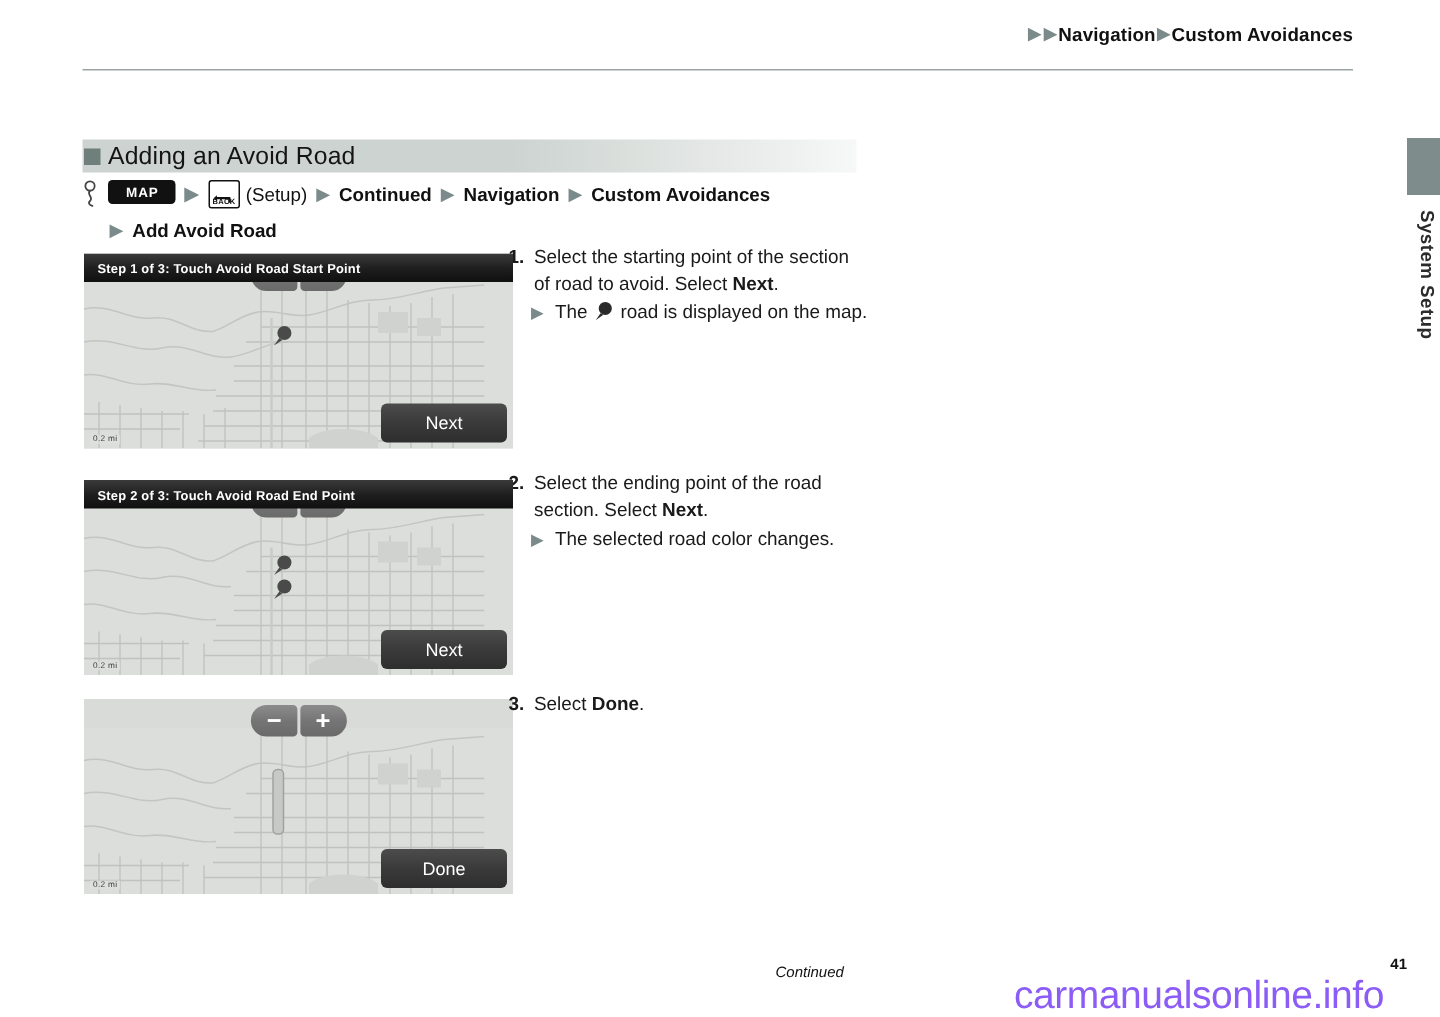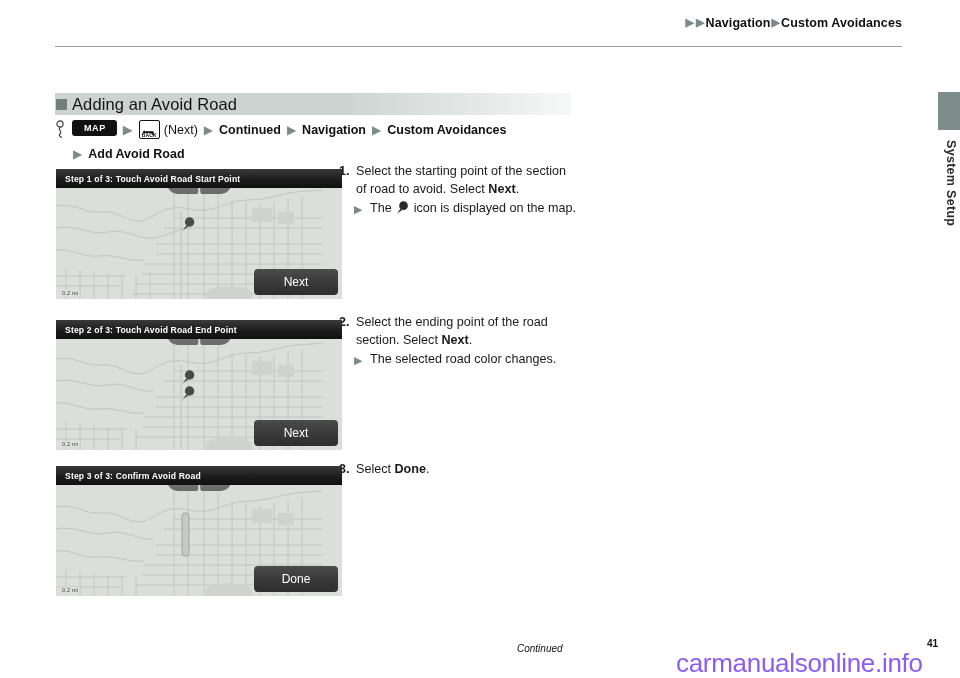--- a/index.html
+++ b/index.html
@@ -372,21 +372,21 @@
     <span class="btn-map">MAP</span>
     <span class="tri big">▶</span>
     <span class="btn-back">
       <span class="bk-arrow">
         <svg width="13" height="7" viewBox="0 0 13 7">
           <path d="M11.5 1.3 L2.6 1.3 L2.6 0.2 L0.4 2.1 L2.6 4.0 L2.6 2.9 L10.2 2.9 L10.2 5.2 L12 5.2 Z" fill="#111"></path>
         </svg>
       </span>
       <span class="bk-text">BACK</span>
     </span>
-    <span class="nav-plain" style="margin-left:4px;">(Next)</span>
+    <span class="nav-plain" style="margin-left:4px;">(Setup)</span>
     <span class="tri">▶</span>
     <span class="nav-bold">Continued</span>
     <span class="tri">▶</span>
     <span class="nav-bold">Navigation</span>
     <span class="tri">▶</span>
     <span class="nav-bold">Custom Avoidances</span>
   </div>
   <div class="nav-row second">
     <span class="tri" style="margin-left:0;">▶</span>
     <span class="nav-bold">Add Avoid Road</span>
@@ -572,21 +572,20 @@
             <path d="M80 92 L80 111"></path>
         </g>
         <g fill="#cfd2ce" stroke="none">
           <rect x="196" y="24" width="20" height="14"></rect>
           <rect x="222" y="28" width="16" height="12"></rect>
           <path d="M150 104 C160 96 186 96 196 104 L196 111 L150 111 Z"></path>
         </g>
         <rect x="126" y="28" width="7" height="43" rx="3" fill="#c6c9c5" stroke="#9fa39e" stroke-width="1"></rect>
       </svg>
     </div>
-    <div class="shot-title">Step 3 of 3: Confirm Avoid Road</div>
     <div class="zoom-ctl">
       <div class="zoom-btn minus">−</div>
       <div class="zoom-btn plus">+</div>
     </div>
     <div class="action-btn">Done</div>
     <div class="scale-box">0.2 mi</div>
   </div>
 </div>
 
 <div class="steps">
@@ -594,21 +593,21 @@
   <div class="step" style="top:0;">
     <div class="step-line">
       <span class="step-num">1.</span>
       <span>Select the starting point of the section of road to avoid. Select </span><span class="bold">Next</span><span>.</span>
     </div>
     <div class="sub">
       <span class="sub-tri">▶</span>
       <span>The </span><span class="pin-inline"><svg width="13" height="13" viewBox="0 0 13 14">
             <circle cx="7.6" cy="5" r="4.7" fill="#2a2a2a"></circle>
             <path d="M4.2 8.4 L0.7 13.4 L6.2 9.6 Z" fill="#2a2a2a"></path>
-          </svg></span><span> icon is displayed on the map.</span>
+          </svg></span><span> road is displayed on the map.</span>
     </div>
   </div>
 
   <div class="step" style="top:151px;">
     <div class="step-line">
       <span class="step-num">2.</span>
       <span>Select the ending point of the road section. Select </span><span class="bold">Next</span><span>.</span>
     </div>
     <div class="sub">
       <span class="sub-tri">▶</span>

